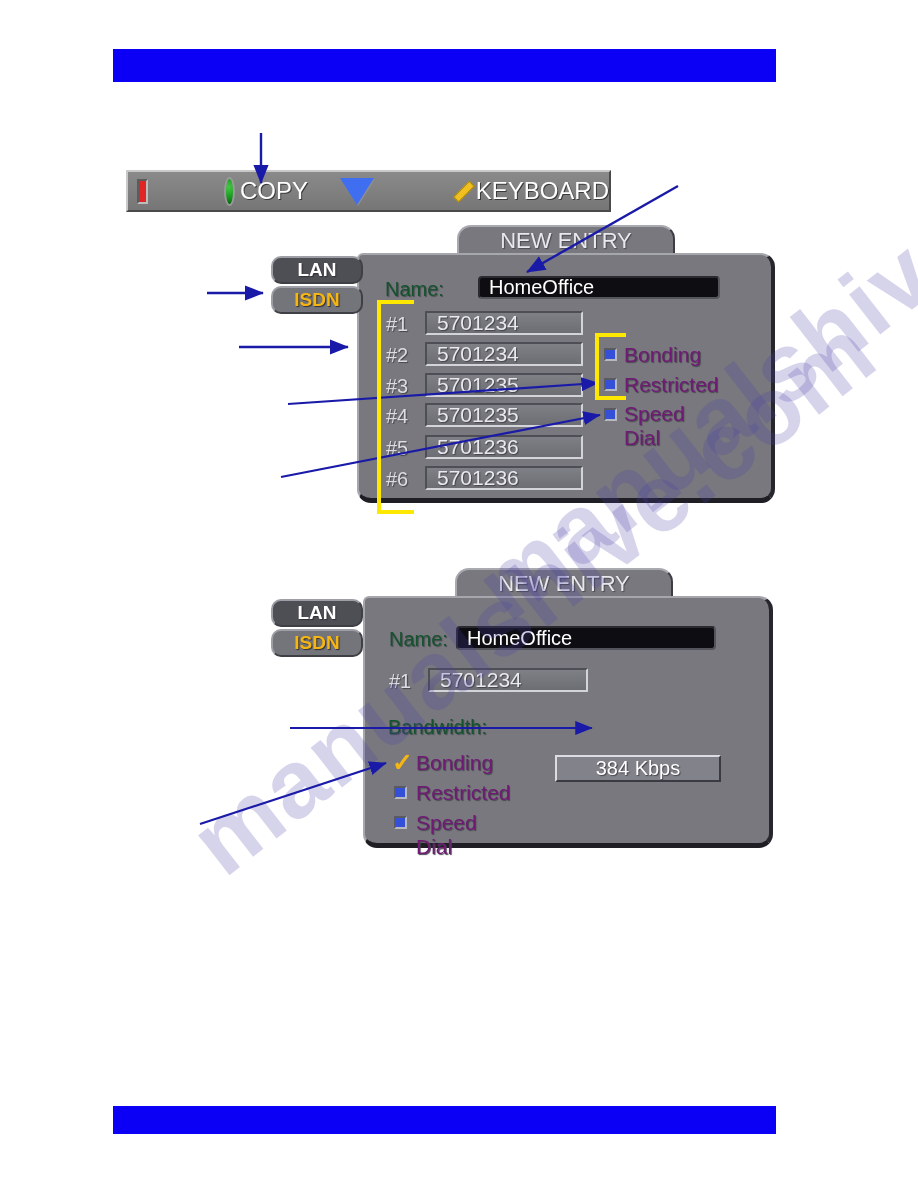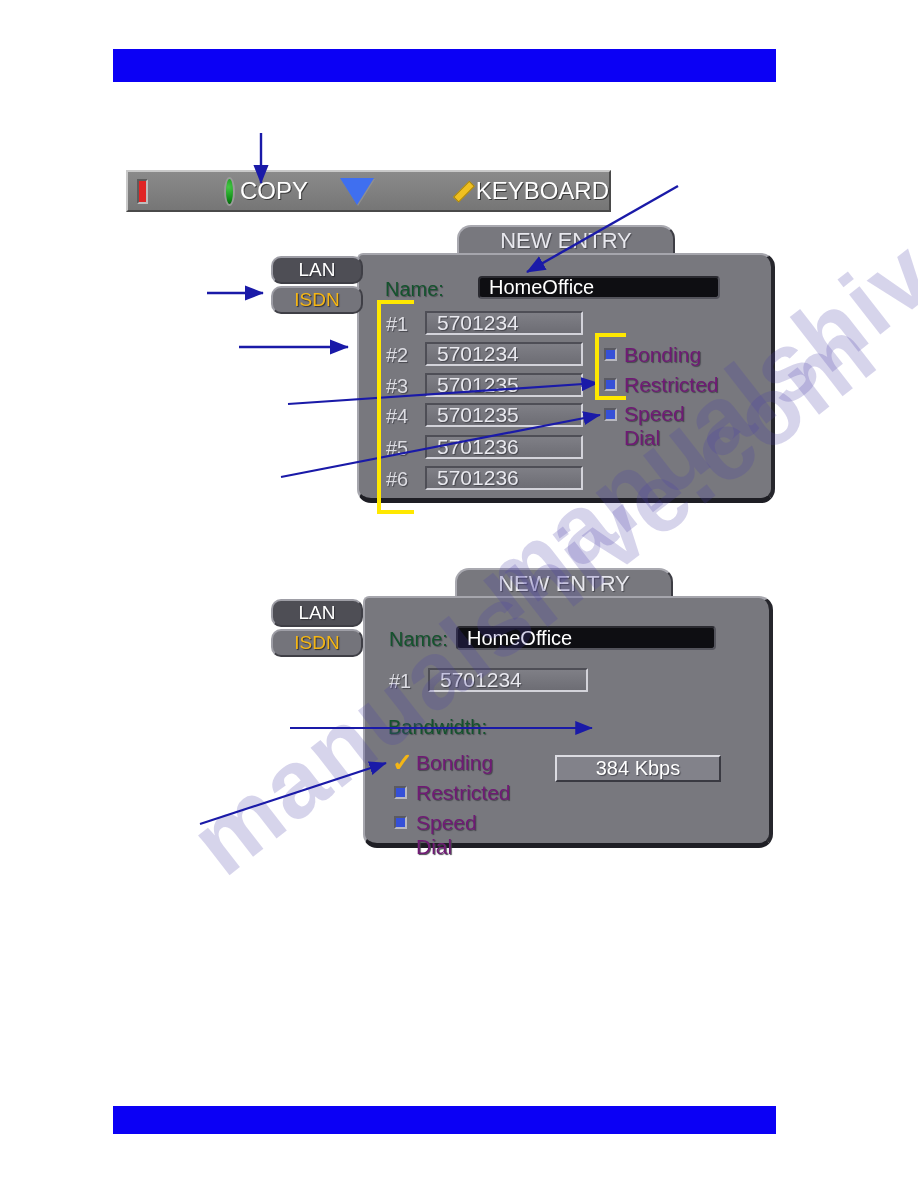--- a/index.html
+++ b/index.html
@@ -105,20 +105,21 @@
 
   .side-tabs { position:absolute; }
   .side-tab {
     width:92px; height:28px;
     border-radius:10px 10px 10px 10px;
     display:flex; align-items:center; justify-content:center;
     font-size:19px;
     border:2px solid #9e9ea6;
     border-bottom-color:#3f3f46; border-right-color:#3f3f46;
     text-shadow:1px 1px 1px #303036;
+    font-weight:bold;
   }
   .side-tab.lan { background:#4e4e55; color:#ffffff; }
   .side-tab.isdn { background:#74747b; color:#f5b614; margin-top:2px; }
 
   .lbl { color:#14532d; font-size:20px; text-shadow:1px 1px 1px #4a4a52; position:absolute; }
 
   .field-dark {
     position:absolute; background:#0e0e12;
     border:2px solid #54545c;
     border-top-color:#2a2a30; border-left-color:#2a2a30;

